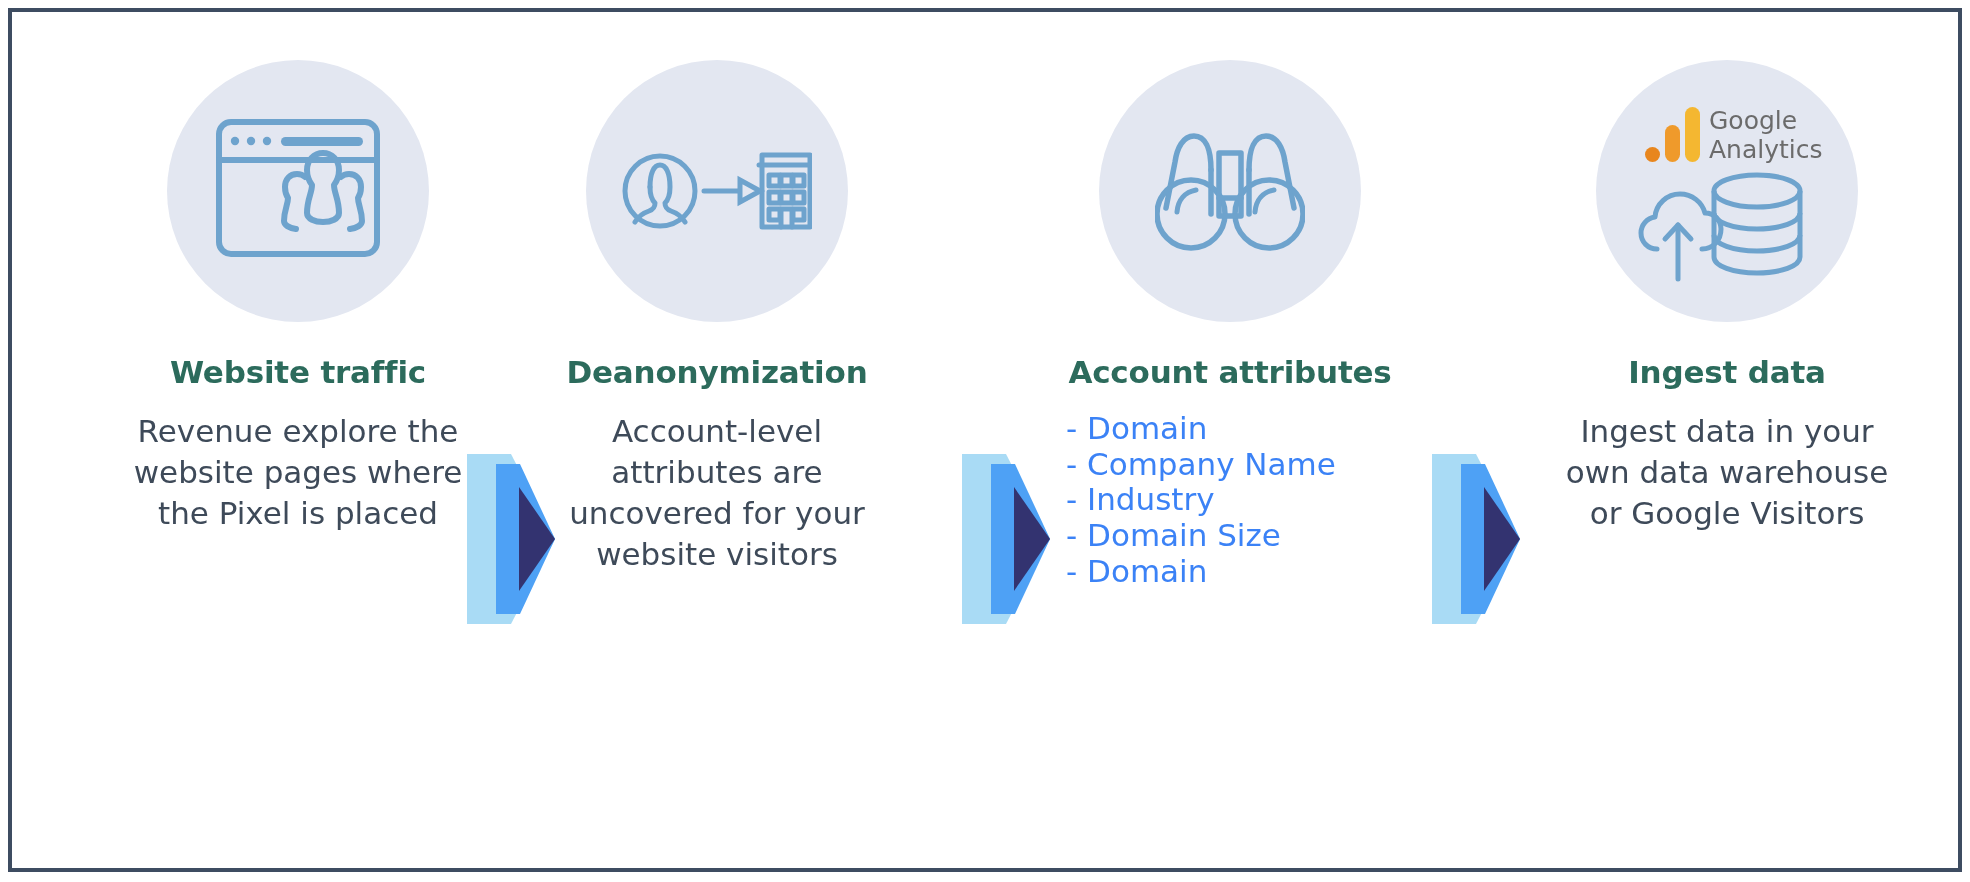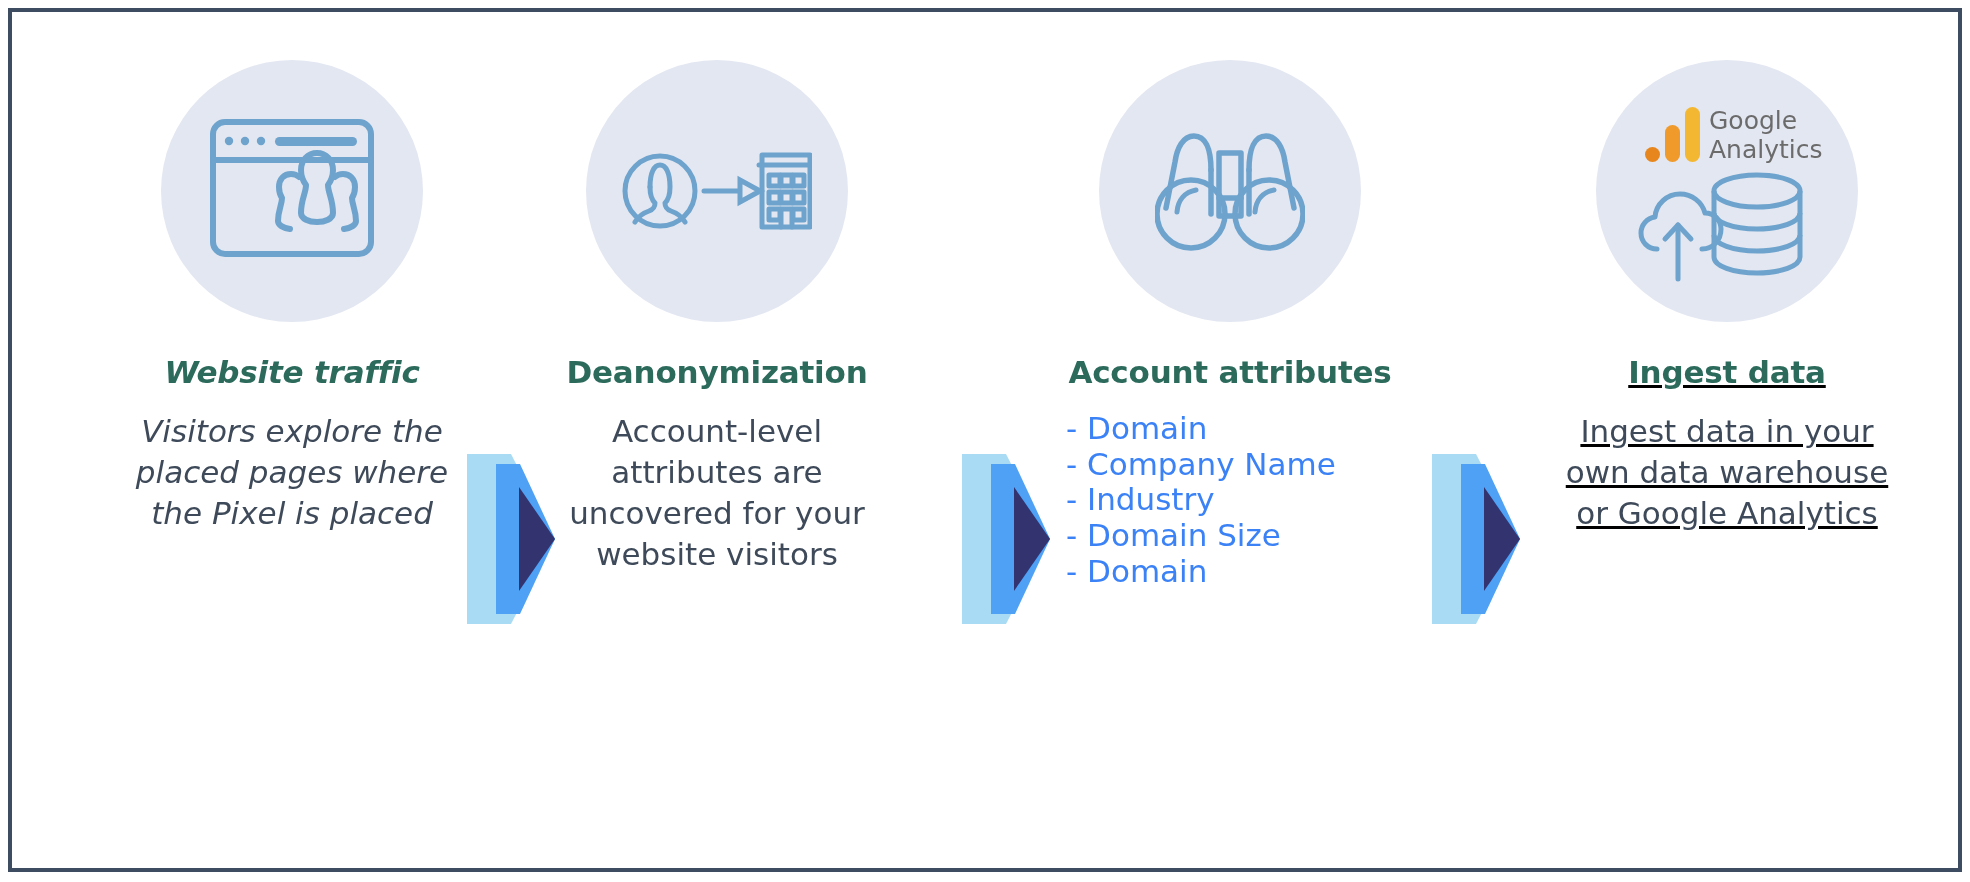--- a/index.html
+++ b/index.html
@@ -41,24 +41,24 @@
     height: 864px;
   }
 
   .step {
     position: absolute;
     top: 48px;
     width: 340px;
     text-align: center;
   }
 
-  .step-1 { left: 110px; font-style: italic; }
+  .step-1 { left: 116px; }
   .step-2 { left: 535px; }
   .step-3 { left: 1048px; }
-  .step-4 { left: 1545px; text-decoration: underline; }
+  .step-4 { left: 1545px; }
 
   .icon-circle {
     width: 262px;
     height: 262px;
     margin: 0 auto;
     border-radius: 50%;
     background: #e3e7f1;
     display: flex;
     align-items: center;
     justify-content: center;
@@ -120,21 +120,21 @@
               <circle cx="38" cy="25" r="4.2" fill="#6ea3cd" stroke="none"></circle>
               <circle cx="54" cy="25" r="4.2" fill="#6ea3cd" stroke="none"></circle>
               <rect x="68" y="21" width="82" height="9" rx="4.5" ry="4.5" fill="#6ea3cd" stroke="none"></rect>
               <path d="M94 97 c0 -14 5 -20 5 -28 c-3 -4 -5 -9 -5 -15 c0 -10 7 -17 16 -17 c9 0 16 7 16 17 c0 6 -2 11 -5 15 c0 8 5 14 5 28 c0 6 -8 9 -16 9 c-8 0 -16 -3 -16 -9 z"></path>
               <path d="M92 61 c-2 -2 -5 -3 -8 -3 c-7 0 -12 5 -12 13 c0 5 1 8 3 11 c0 7 -4 12 -4 23 c0 4 5 7 12 8"></path>
               <path d="M128 61 c2 -2 5 -3 8 -3 c7 0 12 5 12 13 c0 5 -1 8 -3 11 c0 7 4 12 4 23 c0 4 -5 7 -12 8"></path>
             </g>
           </svg>
         </div>
         <div class="step-title">Website traffic</div>
-        <div class="step-body">Visitors explore the placed pages where the Pixel is placed</div>
+        <div class="step-body">Revenue explore the website pages where the Pixel is placed</div>
       </div>
 
       <div class="arrow arrow-1">
         <svg width="88" height="170" viewBox="0 0 88 170">
           <polygon points="0,0 24,0 24,170 0,170" fill="#a9dbf5"></polygon>
           <polygon points="24,0 44,0 88,85 44,170 24,170" fill="#a9dbf5"></polygon>
           <polygon points="29,10 53,10 88,85 53,160 29,160" fill="#4ea1f5"></polygon>
           <polygon points="52,33 88,85 52,137" fill="#333370"></polygon>
         </svg>
       </div>
@@ -231,18 +231,18 @@
             </g>
 
             <g fill="none" stroke="#6ea3cd" stroke-width="5" stroke-linejoin="round" stroke-linecap="round">
               <path d="M30 150 c-9 0 -16 -7 -16 -16 c0 -8 6 -15 14 -16 c1 -13 12 -23 25 -23 c12 0 22 8 25 19 c9 0 16 7 16 16 c0 11 -8 20 -19 20"></path>
               <line x1="51" y1="180" x2="51" y2="126"></line>
               <polyline points="38,140 51,126 64,140"></polyline>
             </g>
           </svg>
         </div>
         <div class="step-title">Ingest data</div>
-        <div class="step-body">Ingest data in your own data warehouse or Google Analytics</div>
+        <div class="step-body">Ingest data in your own data warehouse or Google Visitors</div>
       </div>
 
     </div>
   </div>
 </div>
 
 </body></html>

